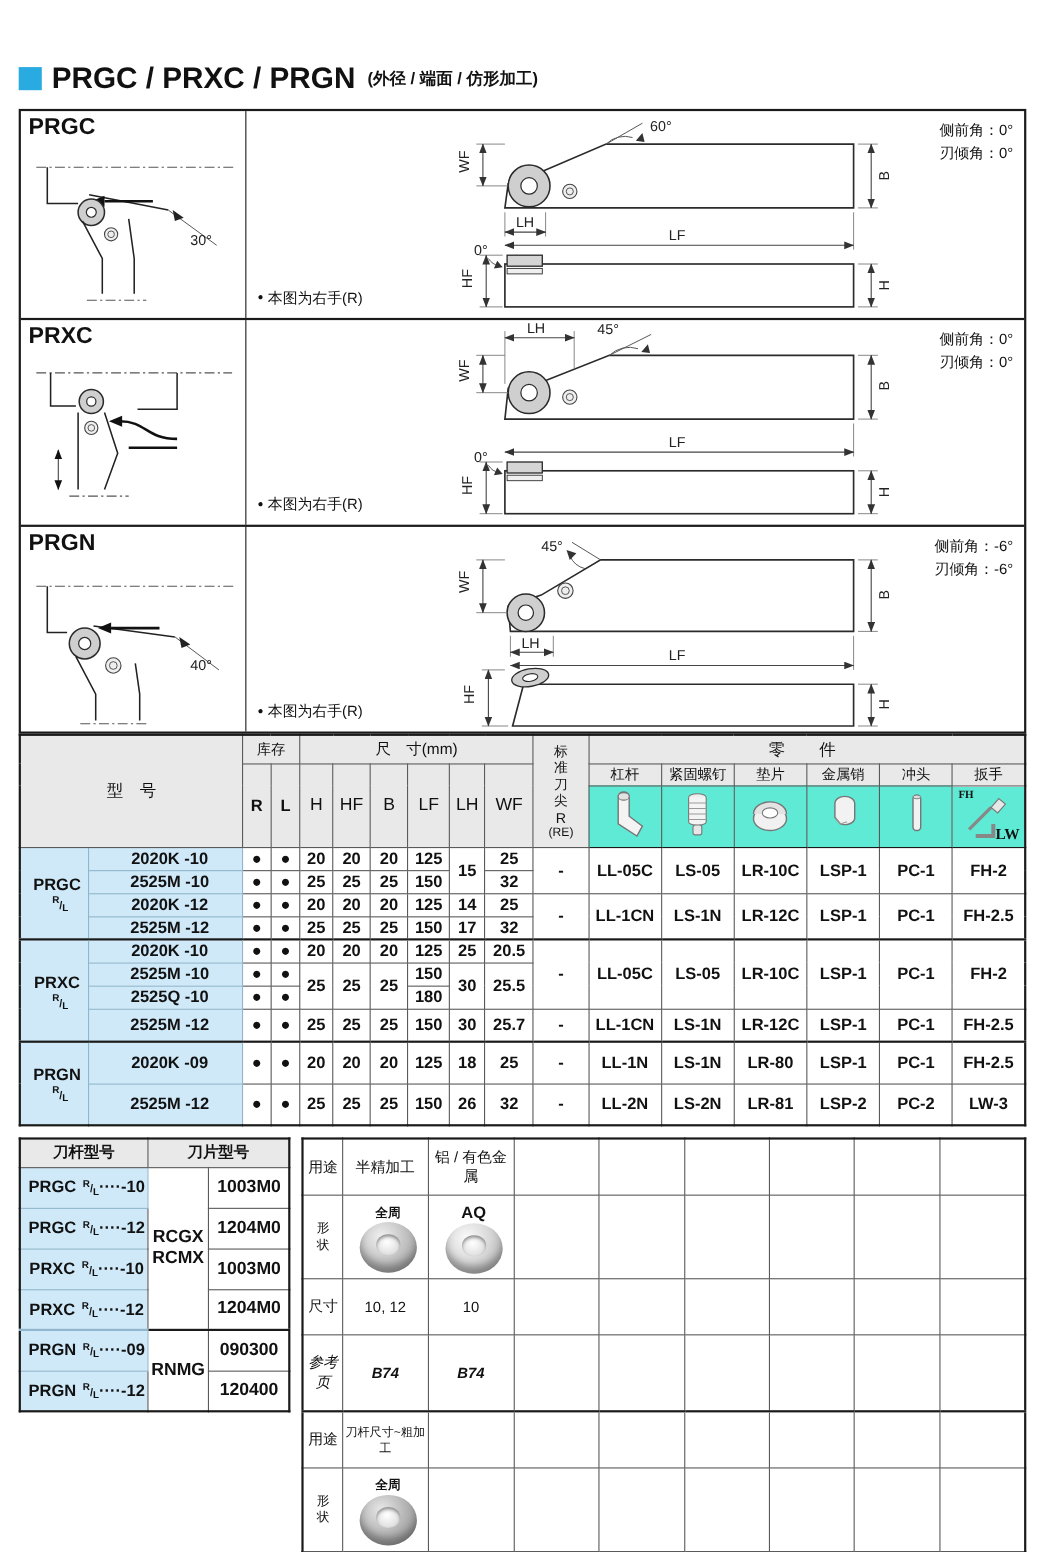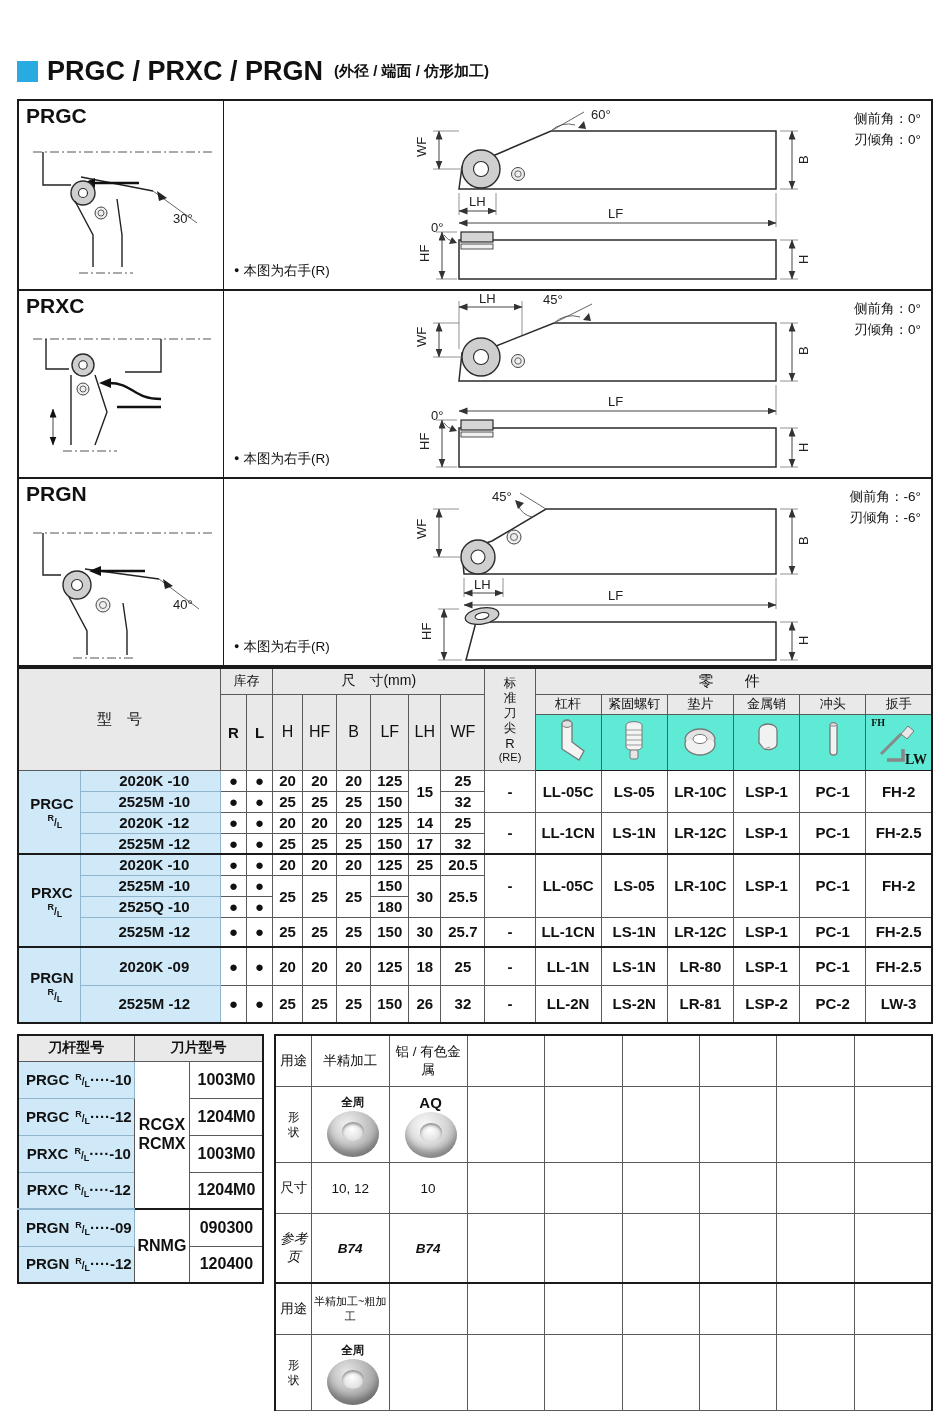--- a/index.html
+++ b/index.html
@@ -699,21 +699,21 @@
         <td class="pagec">B74</td>
         <td></td>
             <td></td>
             <td></td>
             <td></td>
             <td></td>
             <td></td>
       </tr>
       <tr class="r-use">
         <td class="lab t2">用途</td>
-        <td class="usec t2" style="font-size:11px;">半精加工~粗加工</td>
+        <td class="usec t2" style="font-size:11px;">刀杆尺寸~粗加工</td>
         <td class="t2"></td>
             <td class="t2"></td>
             <td class="t2"></td>
             <td class="t2"></td>
             <td class="t2"></td>
             <td class="t2"></td>
             <td class="t2"></td>
       </tr>
       <tr class="r-shape">
         <td class="lab">

